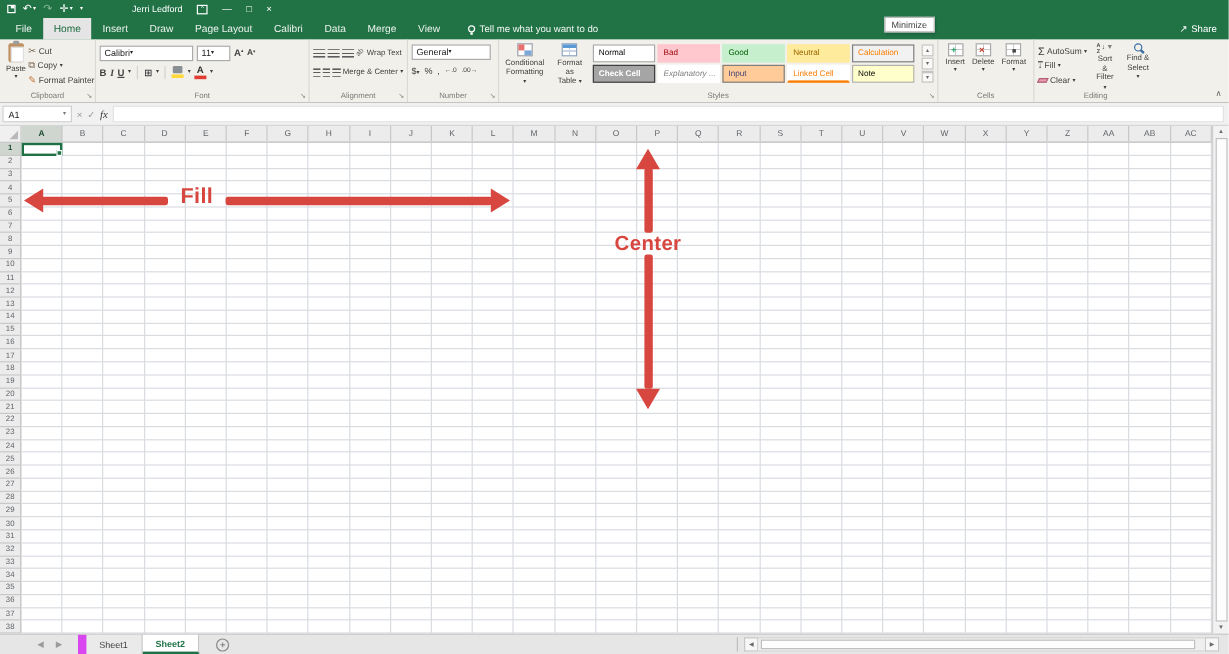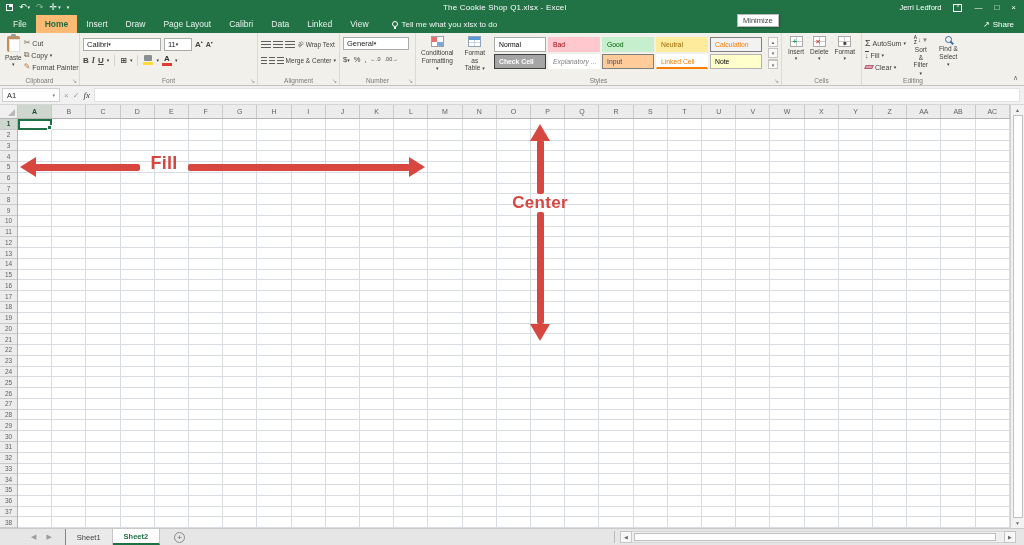--- a/index.html
+++ b/index.html
@@ -19,21 +19,21 @@
   .tright{display:flex;align-items:center;gap:12px;padding-right:8px}
   .tuser{font-size:7.5px}
   .wbtn{font-size:8px;line-height:9px}
   .rdo{display:inline-flex;align-items:center;justify-content:center;width:9px;height:8px;border:1px solid #fff;font-size:5px;line-height:5px}
   .tooltip{position:absolute;left:737px;top:14px;background:#fff;border:1px solid #b9b9b9;color:#444;font-size:7.5px;padding:1px 5px;box-shadow:1px 1px 2px rgba(0,0,0,.25);z-index:60}
 
   
   .tabsrow{position:absolute;left:0;top:15px;width:100%;height:18px;background:var(--green);display:flex;align-items:stretch;color:#eaf2ec}
   .rtabs{display:flex;align-items:stretch;padding-left:4px}
   .rtab{padding:0 9px;display:flex;align-items:center;font-size:8.5px;white-space:nowrap}
-  .rtab.active{background:#fdba74;color:#1e6b41;font-weight:bold}
+  .rtab.active{background:#e5e5e5;color:#1e6b41;font-weight:normal}
   .tellme{display:flex;align-items:center;gap:4px;font-size:8px;padding-left:14px;color:#f2f7f3}
   .bulb{display:inline-block;width:6px;height:6px;border:1px solid #fff;border-radius:50%;position:relative}
   .bulb::after{content:"";position:absolute;left:1px;right:1px;bottom:-3px;height:2px;background:#fff}
   .share{margin-left:auto;display:flex;align-items:center;gap:3px;font-size:8px;padding-right:10px;color:#fff}
 
   
   .ribbon{position:absolute;left:0;top:33px;width:100%;height:53px;background:#f2f0eb;border-bottom:1px solid #c5c3bf;display:flex;color:var(--ink)}
   .rgroup{position:relative;border-right:1px solid #dcdad5;padding:2px 3px 10px 3px;flex-shrink:0}
   .glabel{position:absolute;bottom:1px;left:0;right:0;text-align:center;font-size:6.5px;color:#7a7a76}
   .launcher{position:absolute;bottom:1px;right:2px;font-size:6px;color:#8a8a86}
@@ -107,21 +107,21 @@
   
   .vscroll{position:absolute;right:0;top:105px;width:14px;height:423px;background:#f2f2f2;border-left:1px solid #d0d0d0;display:flex;flex-direction:column;align-items:center;justify-content:space-between;padding:2px 0;font-size:5px;color:#6a6a6a}
   .vthumb{flex:1;width:10px;margin:2px 0;background:#fdfdfd;border:1px solid #c0c0c0}
 
   
   .sheetbar{position:absolute;left:0;bottom:0;width:100%;height:17px;background:#e6e6e6;border-top:1px solid #cacaca;display:flex;align-items:stretch;font-size:7.5px;color:#444}
   .snav{display:flex;align-items:center;padding:0 5px;color:#9b9b9b;font-size:7px}
   .snav:first-child{margin-left:26px}
   .stabs{display:flex;align-items:stretch;margin-left:8px}
   .stab{display:flex;align-items:center;padding:0 11px;border-right:1px solid #c6c6c6;background:#eaeaea}
-  .stab:first-child{border-left:1px solid #d946ef}
+  .stab:first-child{border-left:7px solid #d946ef}
   .stab.active{background:#fff;color:#1e7145;font-weight:bold;border-bottom:2px solid #1e7145}
   .addsheet{width:11px;height:11px;border:1px solid #8a8a8a;border-radius:50%;display:flex;align-items:center;justify-content:center;font-size:8px;color:#666;margin:auto 0 auto 14px;line-height:9px}
   .hscroll{position:absolute;right:8px;top:2px;width:402px;height:12px;display:flex;align-items:center}
   .harrow{width:12px;height:12px;border:1px solid #c6c6c6;background:#f7f7f7;display:flex;align-items:center;justify-content:center;font-size:5px;color:#6a6a6a}
   .htrack{flex:1;height:12px;background:#efefef;border-top:1px solid #d5d5d5;border-bottom:1px solid #d5d5d5;position:relative}
   .hthumb{position:absolute;left:2px;right:8px;top:1px;bottom:1px;background:#fdfdfd;border:1px solid #bfbfbf}
   .grip{width:4px;height:12px;border-left:1px solid #bdbdbd;margin-right:2px}
 
   
   .ah{position:absolute;width:0;height:0;z-index:30}
@@ -156,46 +156,45 @@
           <span>↷</span>
         </span>
       <span class="qbtn">
           <span>✛</span>
           <span class="car">▾</span>
         </span>
       <span class="qbtn">
           <span class="car">▾</span>
         </span>
     </div>
-    <div class="ttitle">The Cookie Shop Q1.xlsx  -  Excel</div>
     <div class="tright">
       <span class="tuser">Jerri Ledford</span>
       <span class="rdo">^</span>
       <span class="wbtn">—</span>
       <span class="wbtn">□</span>
       <span class="wbtn">×</span>
     </div>
   </div>
   <div class="tooltip">Minimize</div>
 
   <div class="tabsrow">
     <div class="rtabs">
         <div class="rtab">File</div>
         <div class="rtab active">Home</div>
         <div class="rtab">Insert</div>
         <div class="rtab">Draw</div>
         <div class="rtab">Page Layout</div>
         <div class="rtab">Calibri</div>
         <div class="rtab">Data</div>
-        <div class="rtab">Linked</div>
+        <div class="rtab">Merge</div>
         <div class="rtab">View</div>
       </div>
     <div class="tellme">
       <span class="bulb"></span>
-      <span>Tell me what you xlsx to do</span>
+      <span>Tell me what you want to do</span>
     </div>
     <div class="share">
       <span>↗</span>
       <span>Share</span>
     </div>
   </div>
 
   <div class="ribbon">
 
     <div class="rgroup" style="width:80px">

